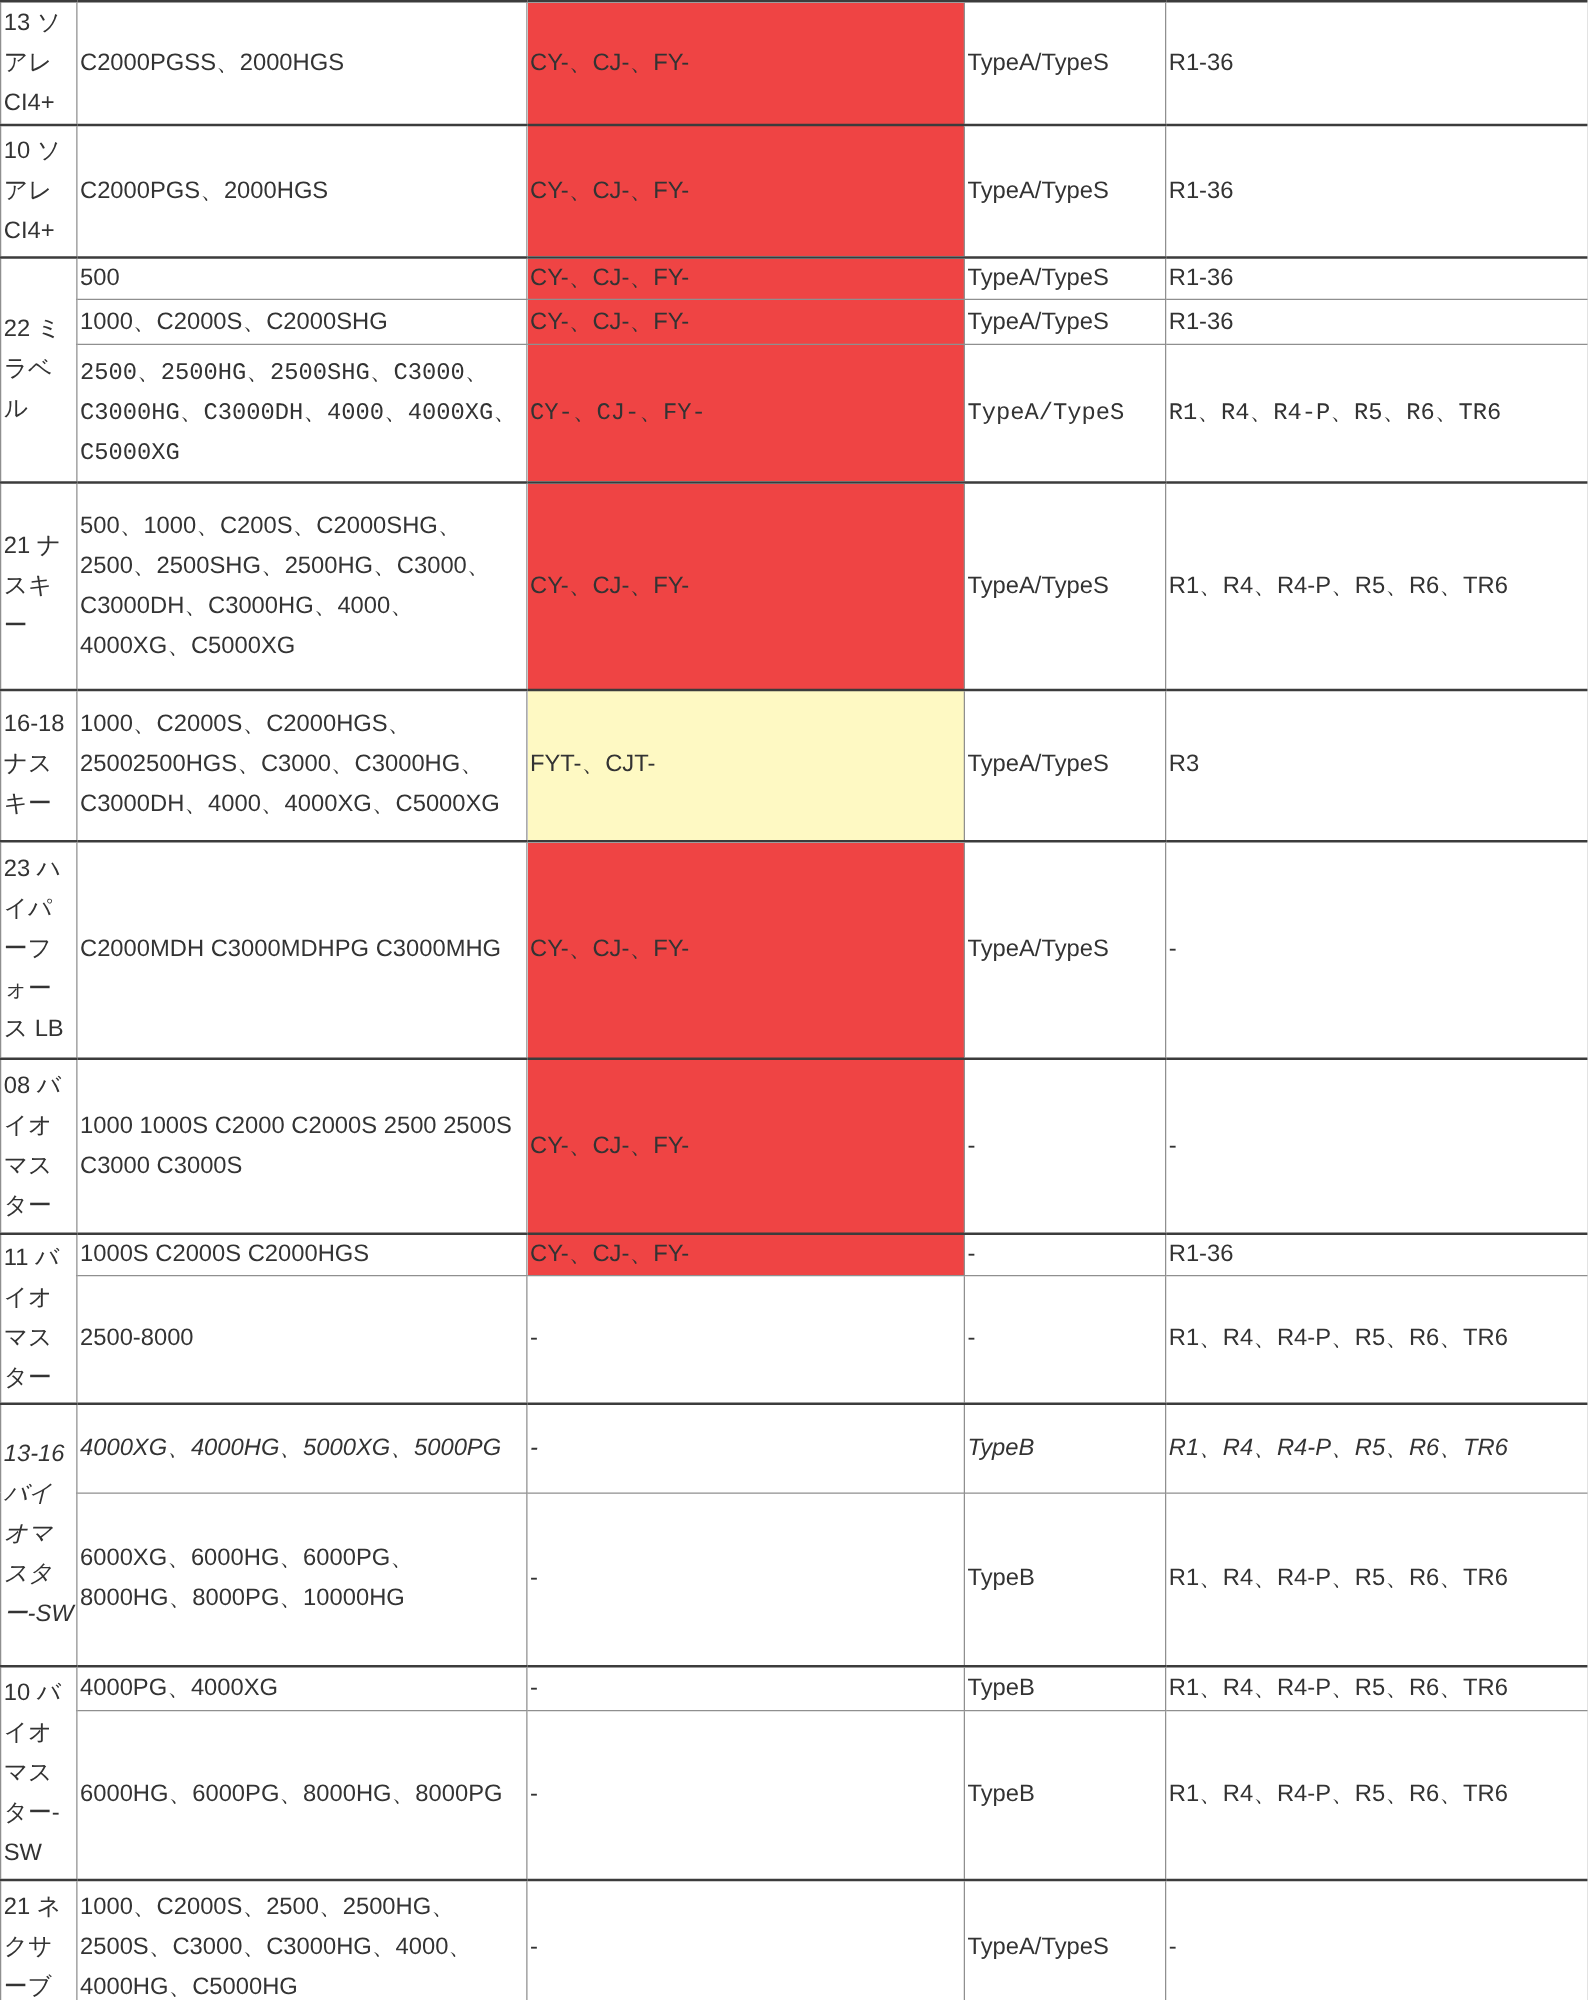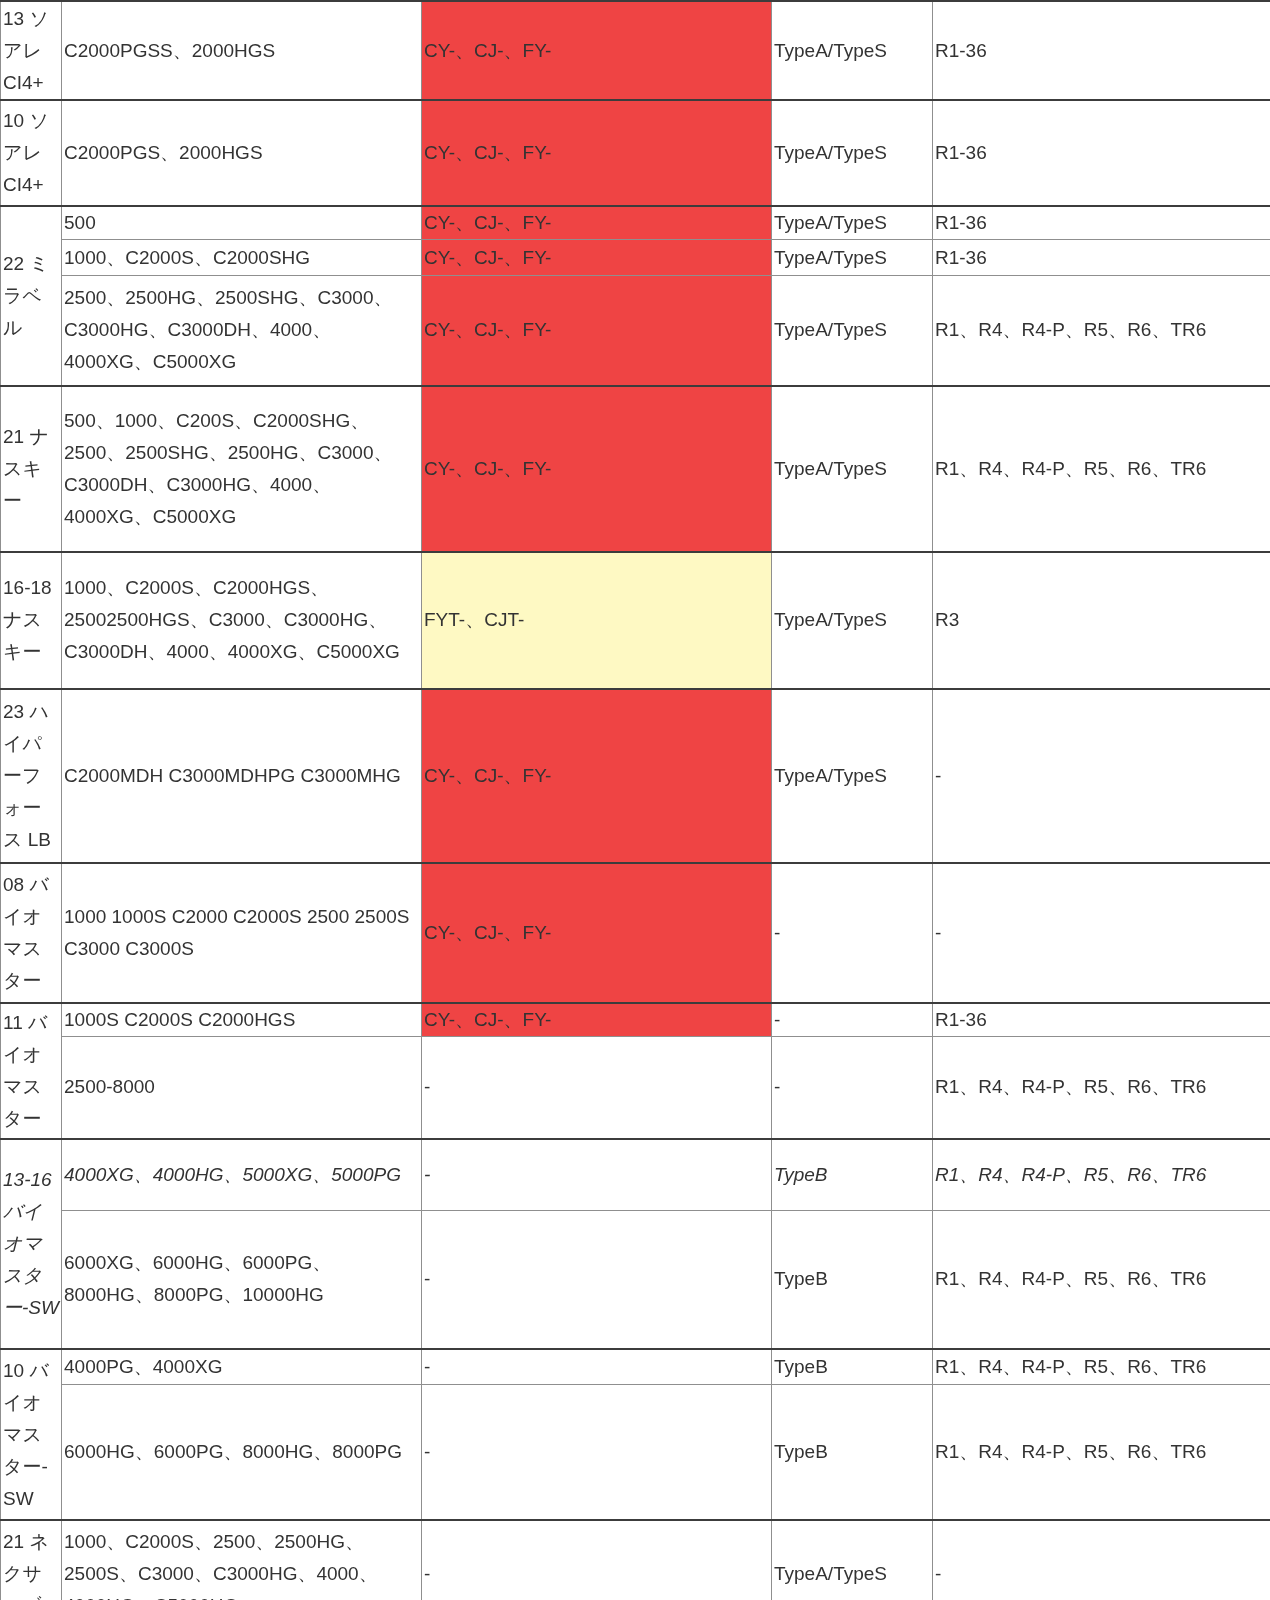--- a/index.html
+++ b/index.html
@@ -73,34 +73,34 @@
           <td class="bg-green">CY-、CJ-、FY-</td>
           <td>TypeA/TypeS</td>
           <td>R1-36</td>
         </tr>
         <tr style="height: 36px;">
           <td>1000、C2000S、C2000SHG</td>
           <td class="bg-green">CY-、CJ-、FY-</td>
           <td>TypeA/TypeS</td>
           <td>R1-36</td>
         </tr>
-        <tr style="height: 110px;">
+        <tr style="height: 110px; font-family: Liberation Mono, monospace;">
           <td>2500、2500HG、2500SHG、C3000、C3000HG、C3000DH、4000、4000XG、C5000XG</td>
           <td class="bg-green">CY-、CJ-、FY-</td>
           <td>TypeA/TypeS</td>
           <td>R1、R4、R4-P、R5、R6、TR6</td>
         </tr>
         <tr class="group-start" style="height: 166px; padding-left: 36px;">
           <td class="gname" rowspan="1">21 ナスキー</td>
           <td>500、1000、C200S、C2000SHG、2500、2500SHG、2500HG、C3000、C3000DH、C3000HG、4000、4000XG、C5000XG</td>
           <td class="bg-green">CY-、CJ-、FY-</td>
           <td>TypeA/TypeS</td>
           <td>R1、R4、R4-P、R5、R6、TR6</td>
         </tr>
-        <tr class="group-start" style="height: 137px;">
+        <tr class="group-start" style="height: 121px;">
           <td class="gname" rowspan="1">16-18 ナスキー</td>
           <td>1000、C2000S、C2000HGS、25002500HGS、C3000、C3000HG、C3000DH、4000、4000XG、C5000XG</td>
           <td class="bg-yellow">FYT-、CJT-</td>
           <td>TypeA/TypeS</td>
           <td>R3</td>
         </tr>
         <tr class="group-start" style="height: 174px;">
           <td class="gname" rowspan="1">23 ハイパーフォース LB</td>
           <td>C2000MDH C3000MDHPG C3000MHG</td>
           <td class="bg-green">CY-、CJ-、FY-</td>

